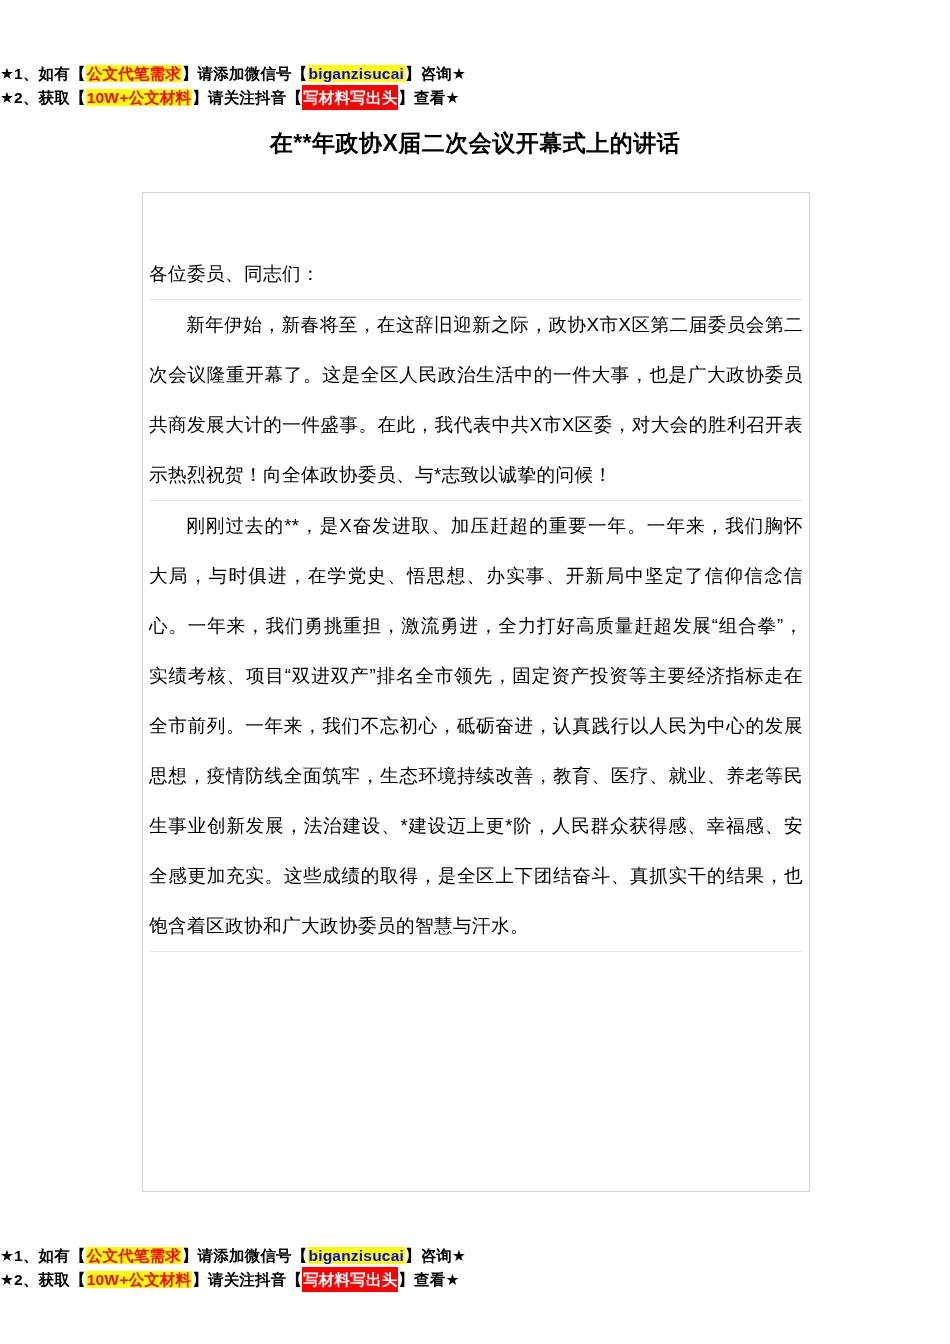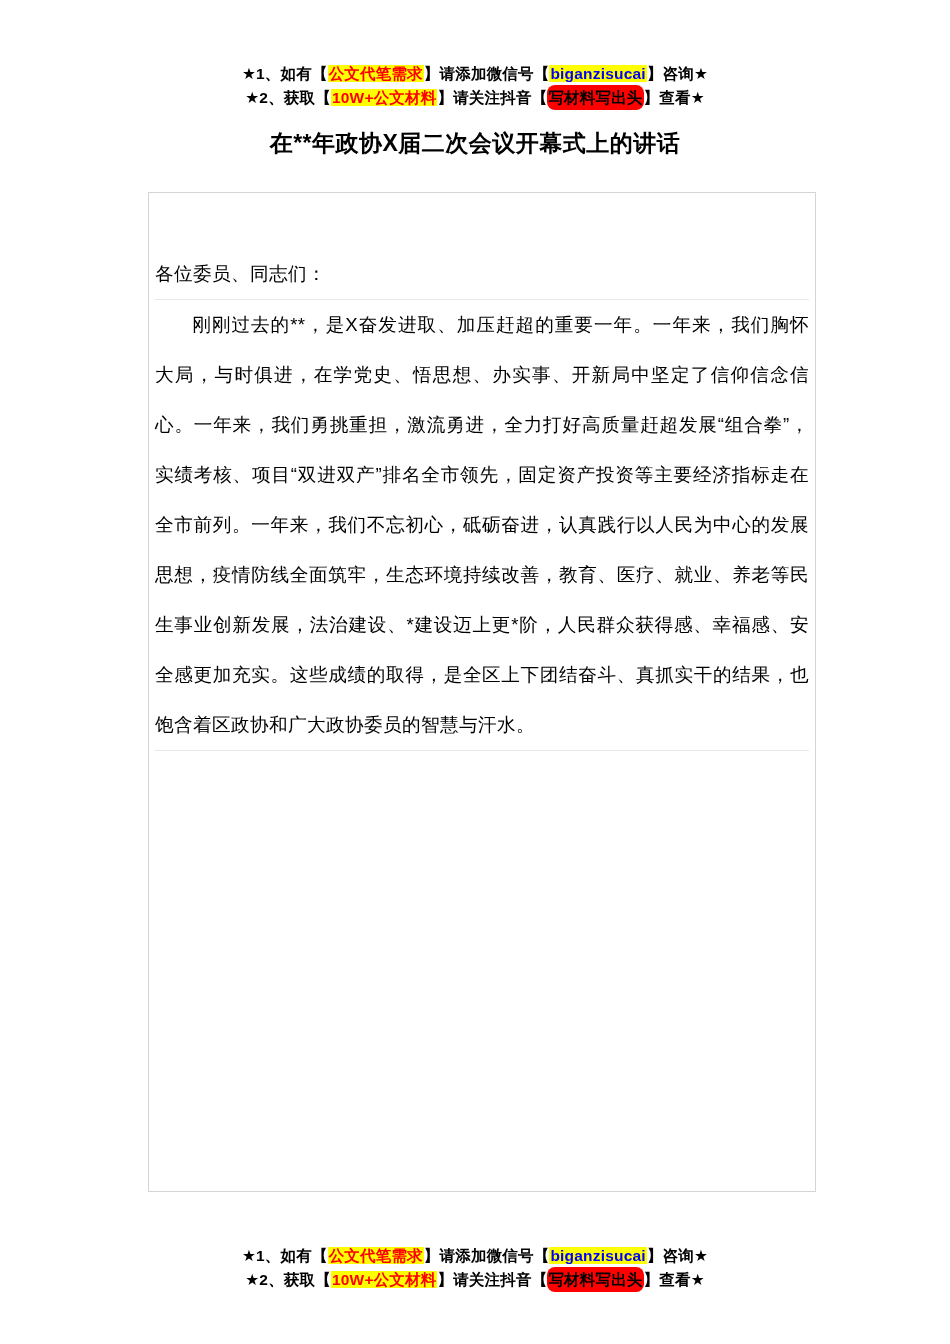--- a/index.html
+++ b/index.html
@@ -18,21 +18,20 @@
   .page {
     width: 950px;
     height: 1344px;
     box-sizing: border-box;
     padding: 0;
     position: relative;
   }
 
   
   .promo {
-    text-align: center;
     font-weight: bold;
     font-size: 15.5px;
     line-height: 1.55;
     letter-spacing: 0.2px;
   }
   .promo-top {
     padding-top: 62px;
   }
   .promo-bottom {
     position: absolute;
@@ -48,41 +47,40 @@
     color: #ff0000;
     padding: 0 1px;
   }
   .hl-yellow-blue {
     background: #ffff00;
     color: #0000ff;
     padding: 0 1px;
   }
   .hl-red {
     background: #ff0000;
-    color: #000000;
+    color: #ffffff;
     padding: 4px 1px;
-    border-radius: 8px;
   }
   .star { color: #000; }
   .brk { color: #000; }
 
   
   .doc-title {
     text-align: center;
     font-size: 23px;
     font-weight: bold;
     margin-top: 18px;
     letter-spacing: 0.5px;
     color: #000;
   }
 
   
   .body-frame {
     position: absolute;
-    left: 148px;
+    left: 142px;
     top: 192px;
     width: 668px;
     border: 1px solid #d4d4d4;
     box-sizing: border-box;
     background: #fff;
     height: 1000px;
     overflow: hidden;
   }
   .body-inner {
     padding: 0 6px;
@@ -122,20 +120,21 @@
       <span class="star">★2、获取【</span><span class="hl-yellow">10W+公文材料</span><span class="brk">】请关注抖音【</span><span class="hl-red">写材料写出头</span><span class="brk">】查看★</span>
     </div>
   </div>
 
   <div class="doc-title">在**年政协X届二次会议开幕式上的讲话</div>
 
   <div class="body-frame">
     <div class="body-inner">
       <div class="blank-line"></div>
       <p class="para greet">各位委员、同志们：</p>
+      <p class="para indent">新年伊始，新春将至，在这辞旧迎新之际，政协X市X区第二届委员会第二次会议隆重开幕了。这是全区人民政治生活中的一件大事，也是广大政协委员共商发展大计的一件盛事。在此，我代表中共X市X区委，对大会的胜利召开表示热烈祝贺！向全体政协委员、与*志致以诚挚的问候！</p>
       <p class="para indent">刚刚过去的**，是X奋发进取、加压赶超的重要一年。一年来，我们胸怀大局，与时俱进，在学党史、悟思想、办实事、开新局中坚定了信仰信念信心。一年来，我们勇挑重担，激流勇进，全力打好高质量赶超发展“组合拳”，实绩考核、项目“双进双产”排名全市领先，固定资产投资等主要经济指标走在全市前列。一年来，我们不忘初心，砥砺奋进，认真践行以人民为中心的发展思想，疫情防线全面筑牢，生态环境持续改善，教育、医疗、就业、养老等民生事业创新发展，法治建设、*建设迈上更*阶，人民群众获得感、幸福感、安全感更加充实。这些成绩的取得，是全区上下团结奋斗、真抓实干的结果，也饱含着区政协和广大政协委员的智慧与汗水。</p>
     </div>
   </div>
 
   <div class="promo promo-bottom">
     <div class="promo-line">
       <span class="star">★1、如有【</span><span class="hl-yellow">公文代笔需求</span><span class="brk">】请添加微信号【</span><span class="hl-yellow-blue">biganzisucai</span><span class="brk">】咨询★</span>
     </div>
     <div class="promo-line">
       <span class="star">★2、获取【</span><span class="hl-yellow">10W+公文材料</span><span class="brk">】请关注抖音【</span><span class="hl-red">写材料写出头</span><span class="brk">】查看★</span>

